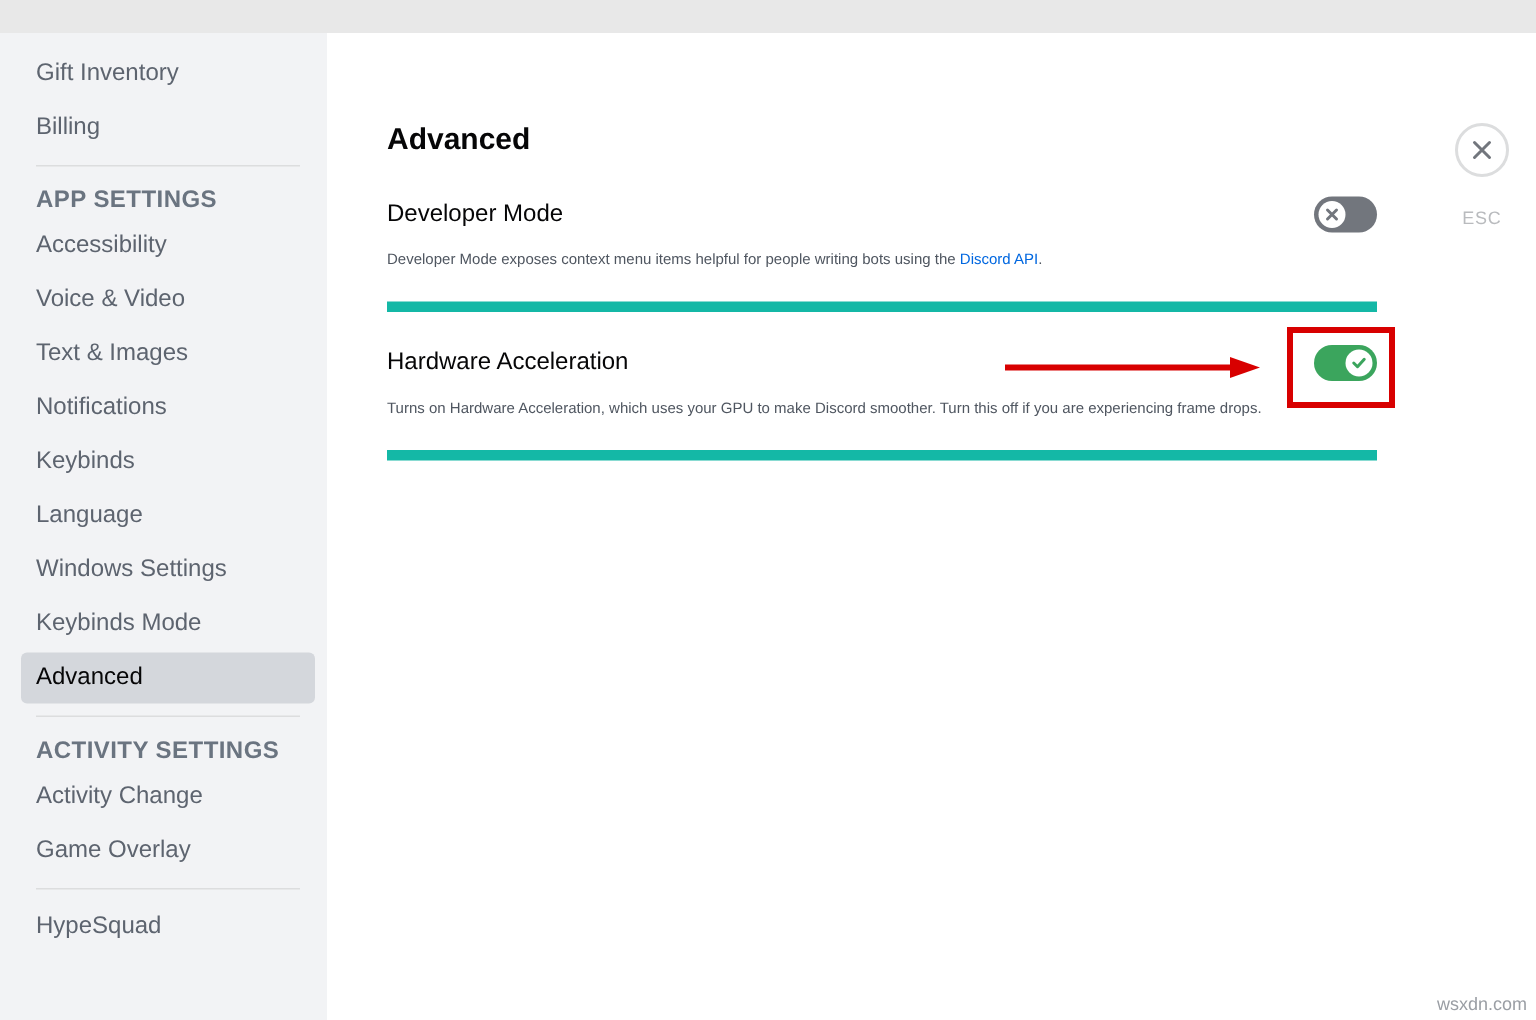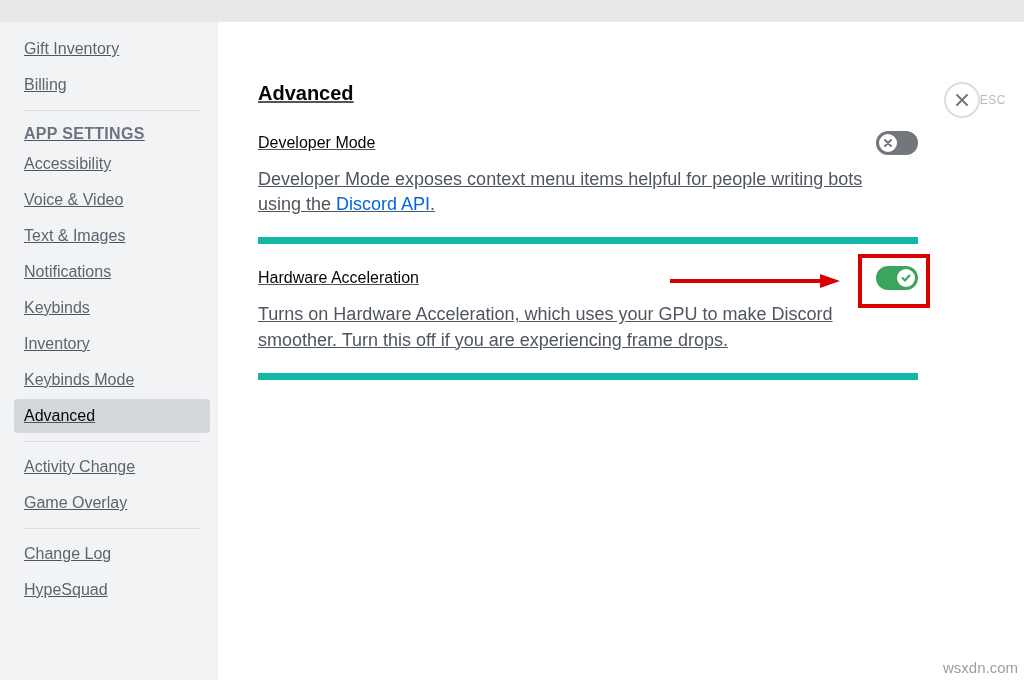--- a/index.html
+++ b/index.html
@@ -11,21 +11,20 @@
       height: 680px;
       overflow: hidden;
     }
     .top-bar {
       height: 22px;
       background: #e8e8e8;
     }
     .layout {
       display: flex;
       height: calc(680px - 22px);
-      text-decoration: underline;
     }
     .sidebar {
       width: 218px;
       background: #f2f3f5;
       padding: 10px 8px 0 14px;
       overflow-y: auto;
     }
     .sidebar-item {
       padding: 7px 10px;
       margin-bottom: 2px;
@@ -78,21 +77,21 @@
       justify-content: space-between;
       align-items: center;
       margin-bottom: 12px;
     }
     .setting-title {
       font-size: 16px;
       font-weight: 500;
       color: #060607;
     }
     .setting-desc {
-      font-size: 18px;
+      font-size: 10px;
       color: #4f5660;
       line-height: 1.4;
       max-width: 620px;
     }
     .setting-desc a {
       color: #0067e0;
       text-decoration: none;
     }
     .toggle {
       position: relative;
@@ -116,23 +115,23 @@
       justify-content: center;
     }
     .toggle.off .knob { left: 3px; }
     .toggle.on  .knob { left: 21px; }
     .knob svg { display: block; }
     .close-stack {
       position: absolute;
       top: 60px;
       right: 18px;
       display: flex;
-      flex-direction: row;
-      align-items: center;
-      gap: 0;
+      flex-direction: column;
+      align-items: center;
+      gap: 20px;
     }
     .close-btn {
       width: 36px;
       height: 36px;
       border-radius: 50%;
       border: 2px solid #dcddde;
       display: flex;
       align-items: center;
       justify-content: center;
       cursor: pointer;
@@ -157,21 +156,21 @@
       top: 6px;
       right: 78px;
       width: 170px;
       height: 18px;
       pointer-events: none;
     }
     .watermark {
       position: absolute;
       right: 6px;
       bottom: 4px;
-      font-size: 15px;
+      font-size: 12px;
       color: #9a9ea4;
     }
   </style>
 </head>
 <body>
 
 <div class="top-bar"></div>
 
 <div class="layout">
   <nav class="sidebar">
@@ -184,32 +183,33 @@
     </div>
 
     <div class="sidebar-divider"></div>
     <div class="sidebar-header">APP SETTINGS</div>
 
     <div class="sidebar-item"><span>Accessibility</span></div>
     <div class="sidebar-item"><span>Voice &amp; Video</span></div>
     <div class="sidebar-item"><span>Text &amp; Images</span></div>
     <div class="sidebar-item"><span>Notifications</span></div>
     <div class="sidebar-item"><span>Keybinds</span></div>
-    <div class="sidebar-item"><span>Inventory</span></div>
+    <div class="sidebar-item"><span>Language</span></div>
+    <div class="sidebar-item"><span>Windows Settings</span></div>
     <div class="sidebar-item"><span>Keybinds Mode</span></div>
     <div class="sidebar-item selected"><span>Advanced</span></div>
 
     <div class="sidebar-divider"></div>
+    <div class="sidebar-header">ACTIVITY SETTINGS</div>
 
     <div class="sidebar-item"><span>Activity Change</span></div>
     <div class="sidebar-item"><span>Game Overlay</span></div>
 
     <div class="sidebar-divider"></div>
 
-    <div class="sidebar-item"><span>Change Log</span></div>
     <div class="sidebar-item"><span>HypeSquad</span></div>
   </nav>
 
   <main class="main">
     <div class="close-stack">
       <div class="close-btn">
         <svg width="16" height="16" viewBox="0 0 16 16">
             <path d="M3 3 L13 13 M13 3 L3 13" stroke="#72767d" stroke-width="2" stroke-linecap="round" fill="none"></path>
           </svg>
       </div>

